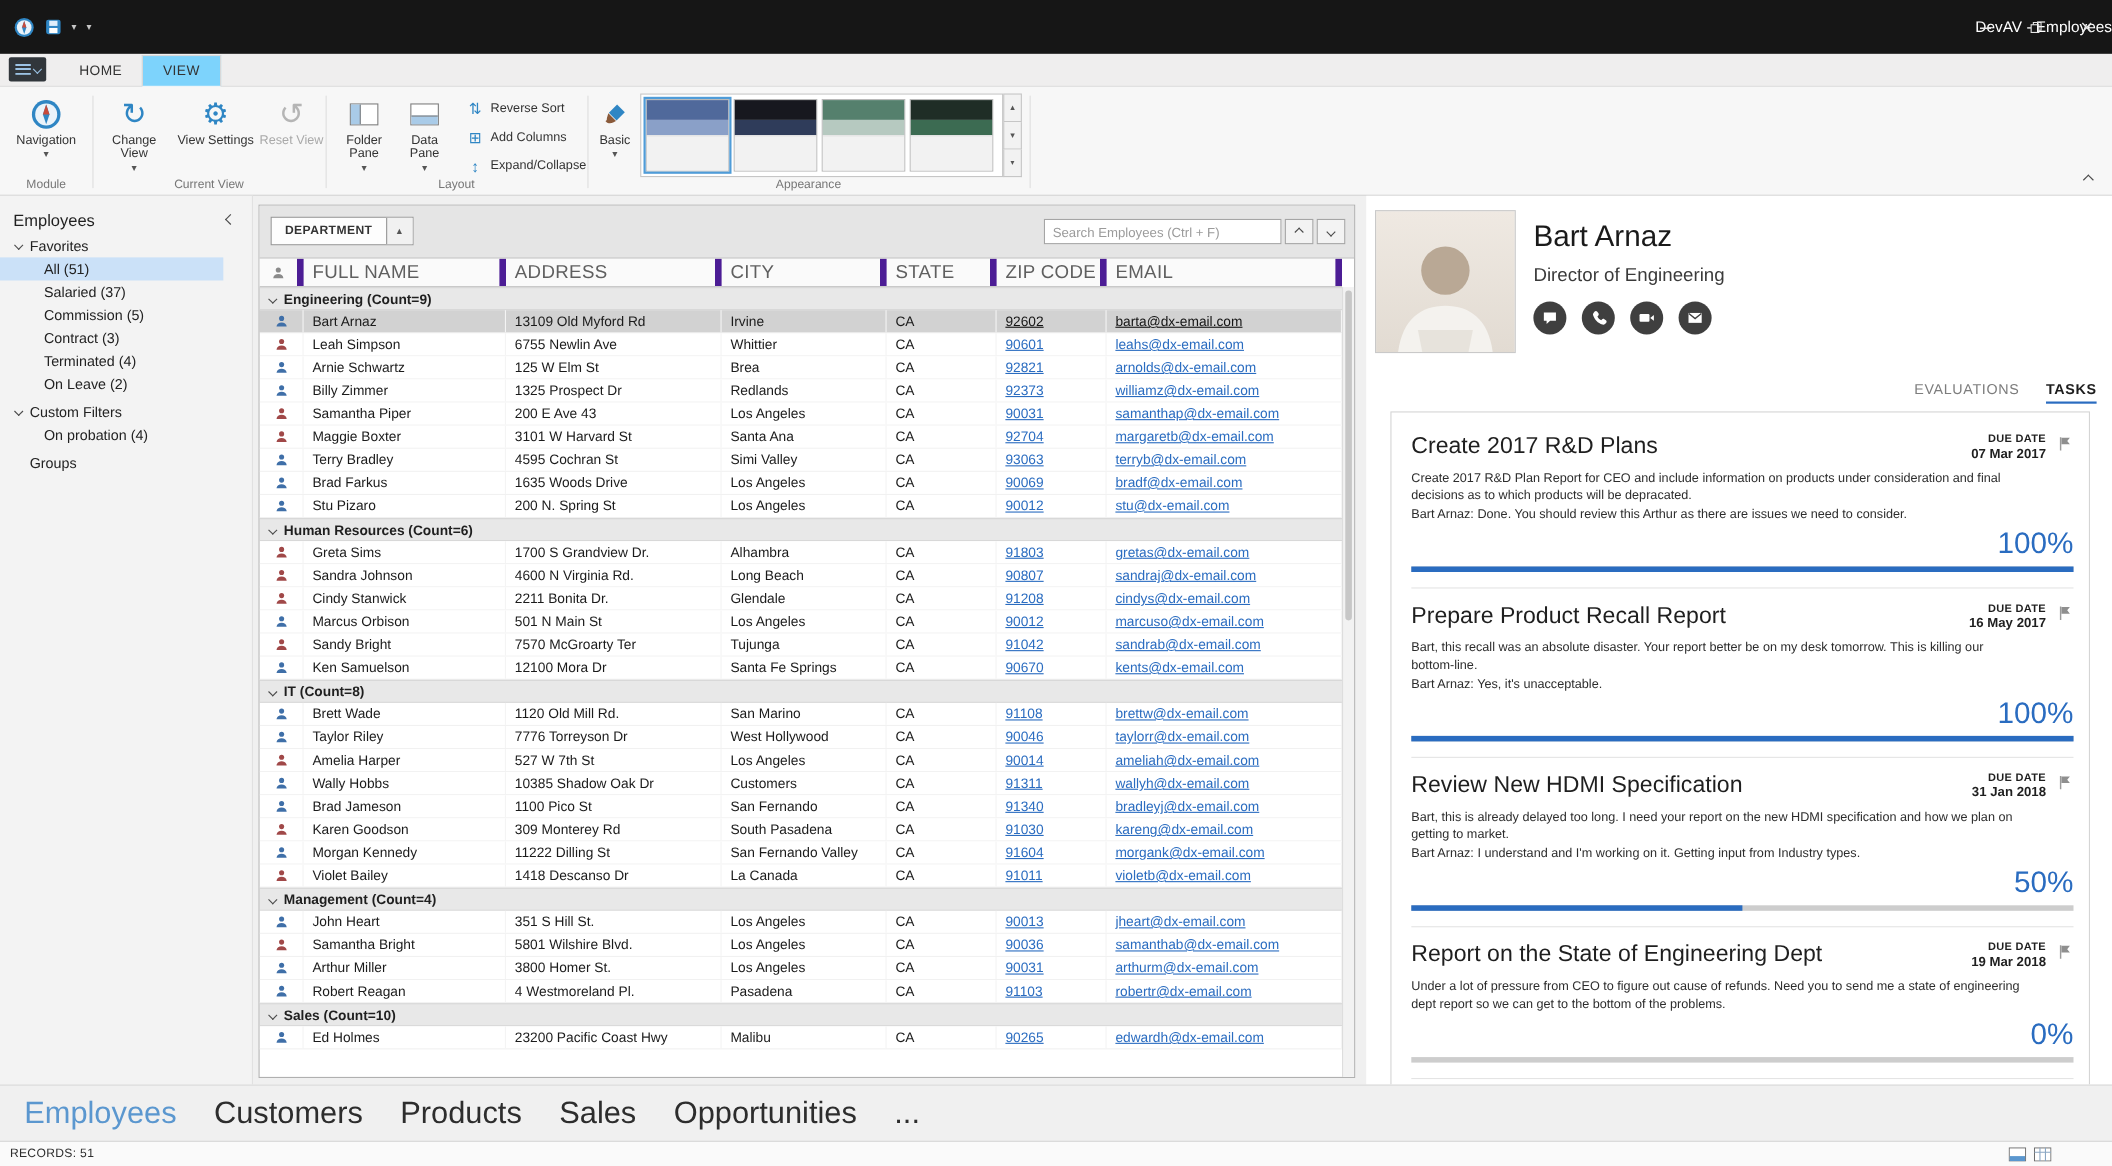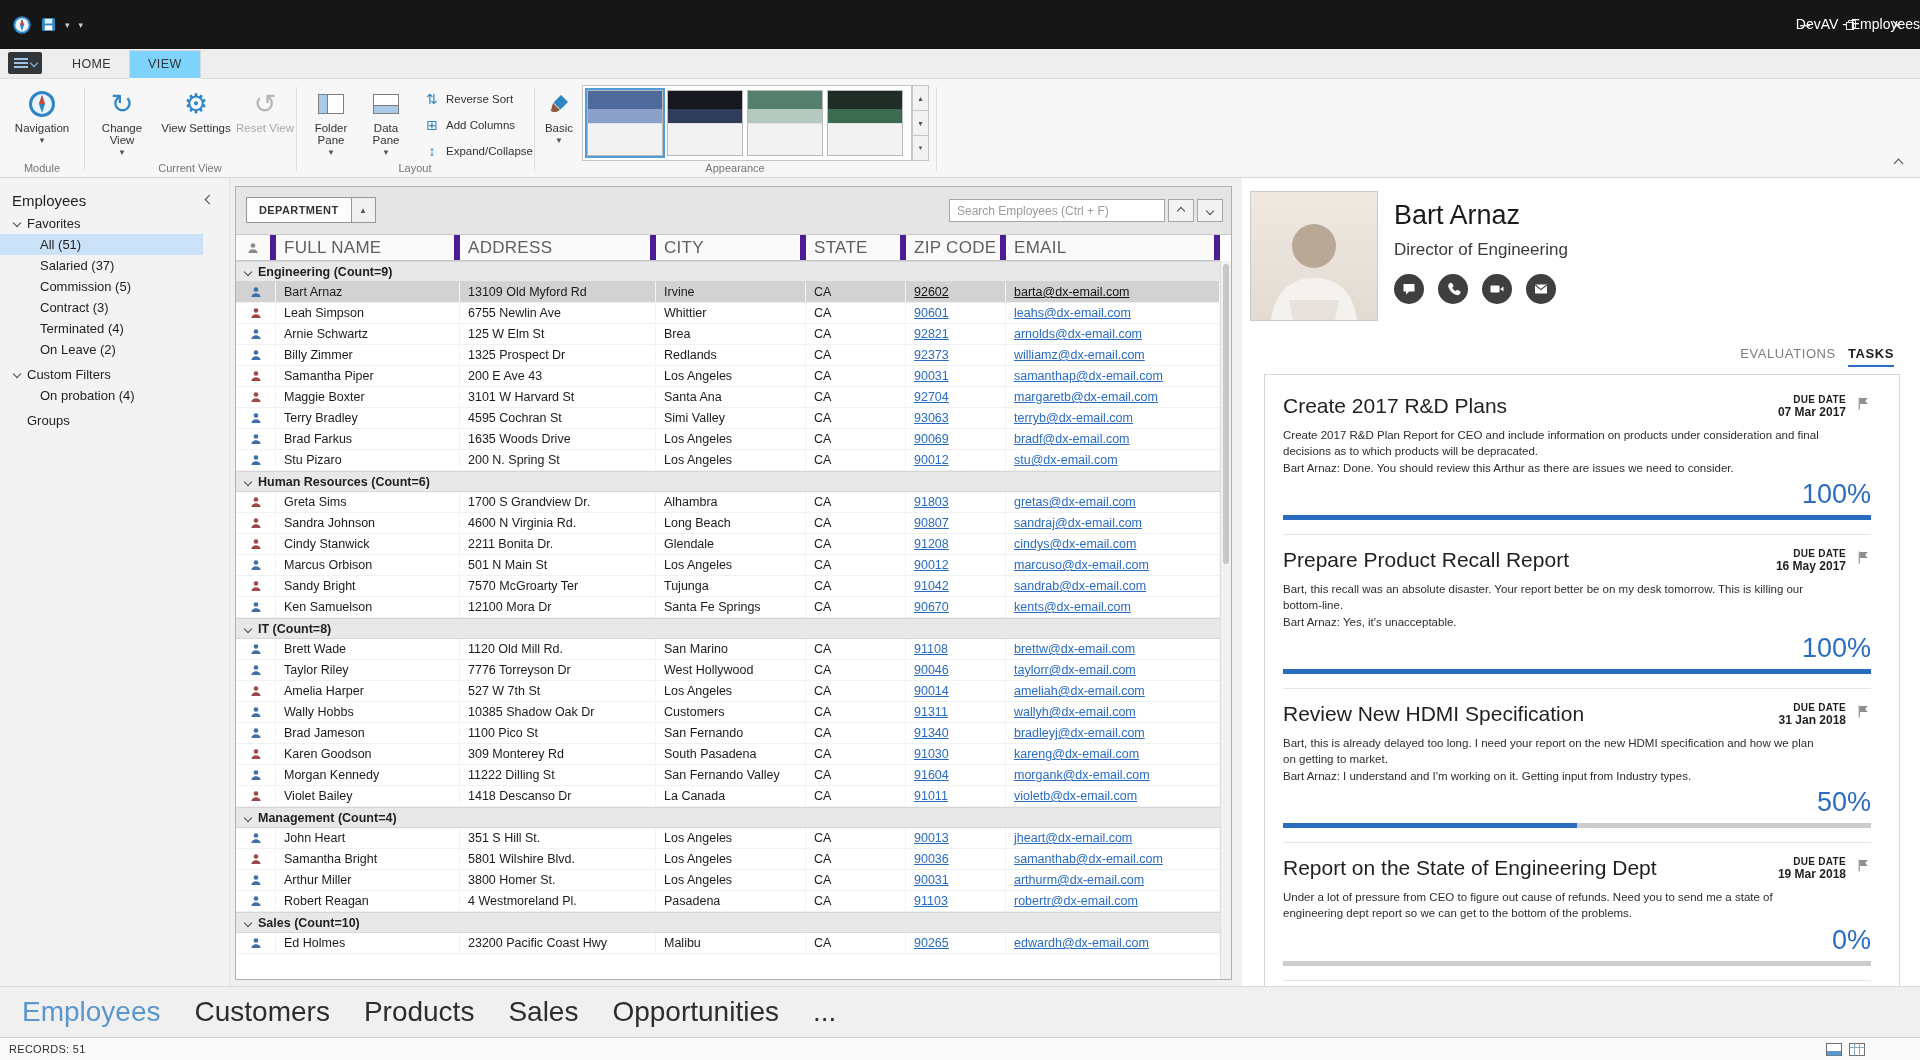--- a/index.html
+++ b/index.html
@@ -87,24 +87,24 @@
   .vscroll{position:absolute;right:0;top:74px;bottom:0;width:11px;background:#f2f2f2;border-left:1px solid #ddd}
   .vthumb{position:absolute;left:2px;right:2px;top:3px;height:300px;background:#c7c7c7;border-radius:3px}
 
   
   .rightpanel{position:absolute;left:1242px;top:178px;width:678px;height:808px;background:#fff;overflow:hidden}
   .photo{position:absolute;left:8px;top:13px;width:128px;height:130px;background:linear-gradient(#efe9e2,#e2dbd2);border:1px solid #c9c9c9;display:flex;align-items:flex-end;justify-content:center;overflow:hidden}
   .emp-name{position:absolute;left:152px;top:22px;font-size:27px;color:#1a1a1a}
   .emp-title{position:absolute;left:152px;top:62px;font-size:17px;color:#3a3a3a}
   .contact{position:absolute;left:152px;top:96px;display:flex;gap:14px}
   .cbtn{width:30px;height:30px;border-radius:50%;background:#3f3f3f;display:flex;align-items:center;justify-content:center;cursor:pointer}
-  .dtabs{position:absolute;right:26px;top:168px;display:flex;gap:12px;font-size:13px;letter-spacing:.6px}
+  .dtabs{position:absolute;right:14px;top:168px;display:flex;gap:24px;font-size:13px;letter-spacing:.6px}
   .dtab{color:#7d7d7d;padding-bottom:4px;cursor:pointer}
   .dtab.active{color:#1d1d1d;font-weight:bold;border-bottom:2px solid #2a6cc0}
-  .tasks{position:absolute;left:22px;right:20px;top:196px;bottom:-60px;border:1px solid #d5d5d5;background:#fff;padding:6px 28px 0 18px;overflow:hidden}
+  .tasks{position:absolute;left:22px;right:20px;top:196px;bottom:-60px;border:1px solid #d5d5d5;background:#fff;padding:6px 14px 0 18px;overflow:hidden}
   .task{position:relative;padding:13px 0 14px 0;border-bottom:1px solid #e4e4e4}
   .task-top{display:flex;align-items:flex-start}
   .task-title{flex:1;font-size:21px;color:#1f1f1f}
   .task-due{text-align:right;margin-right:10px}
   .due-label{font-size:10px;font-weight:bold;color:#1f1f1f;letter-spacing:.3px}
   .due-date{font-size:12px;font-weight:bold;color:#1f1f1f}
   .task-flag{margin-top:2px}
   .task-desc{margin-top:8px;font-size:11.5px;color:#2d2d2d;line-height:1.42;white-space:pre-line;padding-right:46px}
   .task-pct{text-align:right;font-size:27px;color:#2a6cc0;margin-top:3px}
   .task-bar{height:5px;background:#cdcdcd;margin-top:5px;position:relative}

